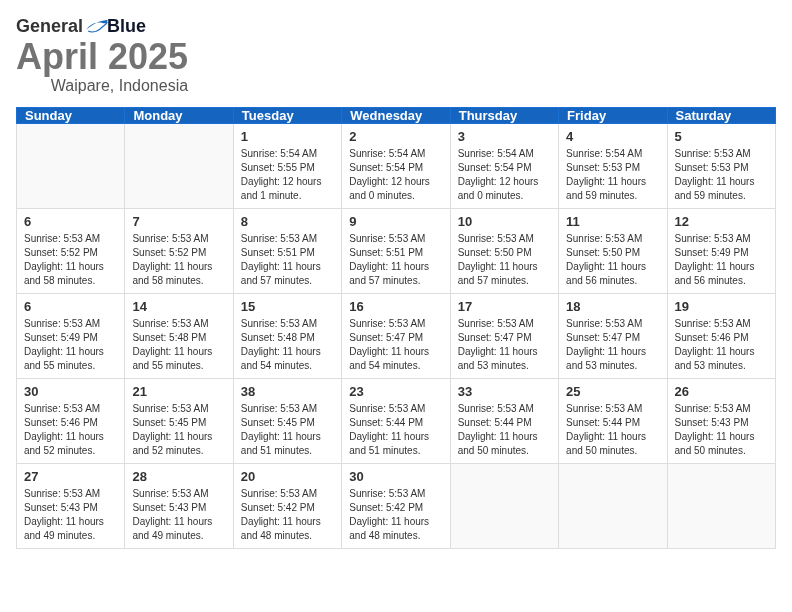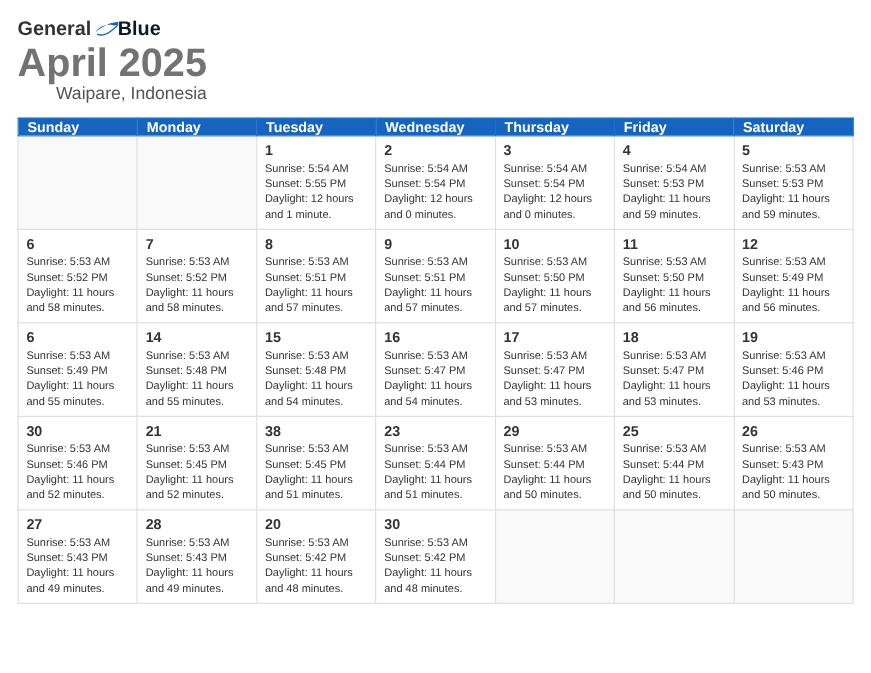--- a/index.html
+++ b/index.html
@@ -253,21 +253,21 @@
 Sunset: 5:45 PM
 Daylight: 11 hours and 51 minutes.</div>
         </td>
         <td>
           <span class="day-number">23</span>
           <div class="day-info">Sunrise: 5:53 AM
 Sunset: 5:44 PM
 Daylight: 11 hours and 51 minutes.</div>
         </td>
         <td>
-          <span class="day-number">29</span>
+          <span class="day-number">33</span>
           <div class="day-info">Sunrise: 5:53 AM
 Sunset: 5:44 PM
 Daylight: 11 hours and 50 minutes.</div>
         </td>
         <td>
           <span class="day-number">25</span>
           <div class="day-info">Sunrise: 5:53 AM
 Sunset: 5:44 PM
 Daylight: 11 hours and 50 minutes.</div>
         </td>

